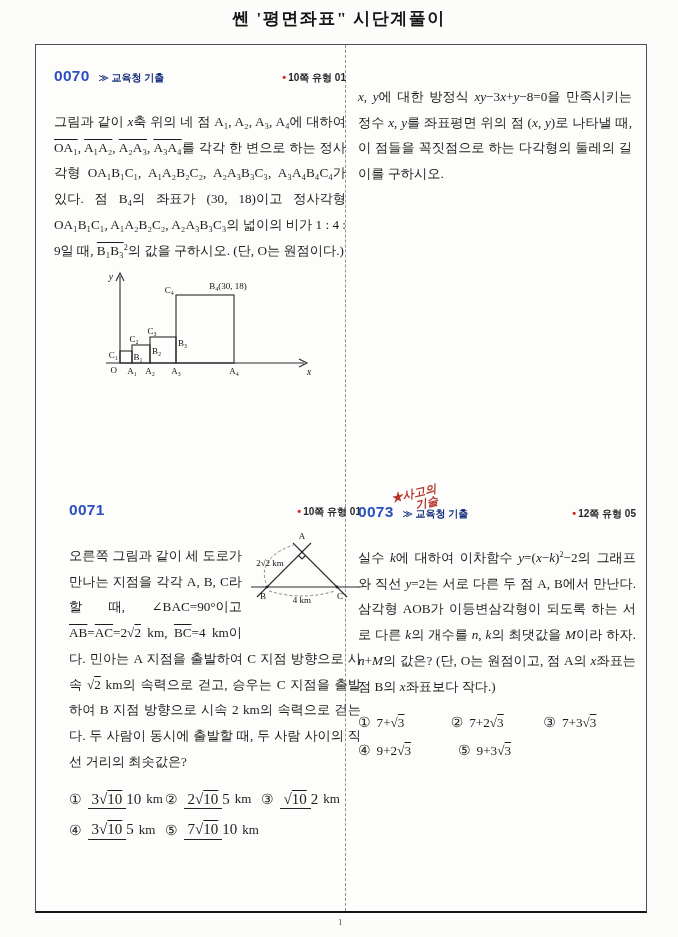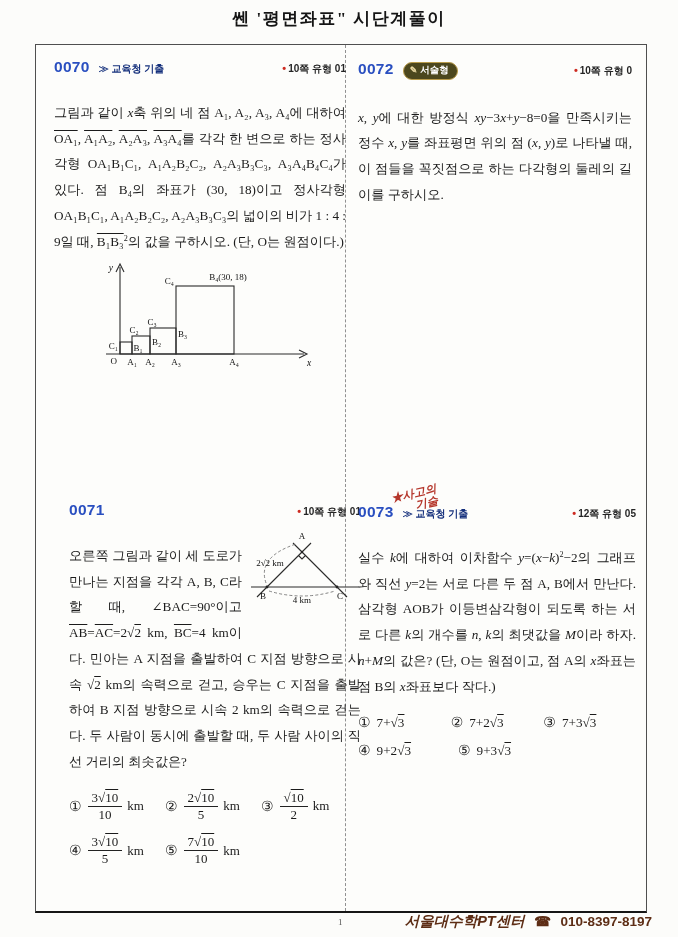--- a/index.html
+++ b/index.html
@@ -26,21 +26,21 @@
   .pbody{font-size:13.2px;line-height:1.95;text-align:justify;margin-top:24px;}
   .i{font-style:italic;}
   .ol{text-decoration:overline;}
   .sup{font-size:.62em;vertical-align:super;}
   .fig70{margin:5px 0 0 24px;}
   .fig71wrap{float:right;margin:2px 0 4px 7px;}
   .choices{margin-top:15px;}
   .chrow{display:flex;margin-bottom:11px;}
   .choice{display:inline-flex;align-items:center;width:96px;font-size:13px;}
   .cnum{font-size:14px;margin-right:6px;}
-  .frac{display:inline-flex;flex-direction:column;align-items:stretch;line-height:1.25;font-size:13px;}
+  .frac{display:inline-flex;flex-direction:row;align-items:stretch;line-height:1.25;font-size:15px;}
   .frac .num{border-bottom:1.1px solid #222;padding:0 4px;text-align:center;}
   .frac .den{text-align:center;}
   .unit{margin-left:5px;}
   .choice73{display:inline-flex;align-items:baseline;width:100px;font-size:13.2px;}
   .fig-stroke{stroke:#2a2a2a;stroke-width:1.1;fill:none;}
   .fig-dash{stroke:#666;stroke-width:.8;fill:none;stroke-dasharray:3,2.2;}
   .fig-text{font-size:9px;fill:#111;font-family:"Liberation Serif",serif;}
   .fig-text-it{font-size:9.5px;fill:#111;font-style:italic;font-family:"Liberation Serif",serif;}
   .footer{position:absolute;top:912px;right:26px;color:#5d2d15;font-family:"Liberation Sans",sans-serif;white-space:nowrap;}
   .footer .brand{font-weight:bold;font-style:italic;font-size:14.5px;}
@@ -50,21 +50,21 @@
 </head>
 <body>
 
 <div class="page">
 
   <div class="title">쎈  '평면좌표" 시단계풀이</div>
 
   <div class="sheet">
     <div class="divider"></div>
 
-    <div class="prob" style="left:18px;top:13px;width:292px;">
+    <div class="prob" style="left:18px;top:22px;width:292px;">
       <div class="phead">
         <span class="pnum">0070</span>
         <span class="psrc">≫ 교육청 기출</span>
         <span class="pref"><span class="dot">•</span><span>10쪽 유형 01</span></span>
       </div>
       <div class="pbody"><span>그림과 같이 </span><span class="i">x</span><span>축 위의 네 점 A₁, A₂, A₃, A₄에 대하여 </span><span class="ol">OA₁</span><span>, </span><span class="ol">A₁A₂</span><span>, </span><span class="ol">A₂A₃</span><span>, </span><span class="ol">A₃A₄</span><span>를 각각 한 변으로 하는 정사각형 OA₁B₁C₁, A₁A₂B₂C₂, A₂A₃B₃C₃, A₃A₄B₄C₄가 있다. 점 B₄의 좌표가 (30, 18)이고 정사각형 OA₁B₁C₁, A₁A₂B₂C₂, A₂A₃B₃C₃의 넓이의 비가 1 : 4 : 9일 때, </span><span class="ol">B₁B₃</span><span class="sup">2</span><span>의 값을 구하시오. (단, O는 원점이다.)</span></div>
       <svg class="fig70" width="235" height="112" viewBox="0 0 235 112">
         <line class="fig-stroke" x1="28" y1="95" x2="226" y2="95"></line>
         <path class="fig-stroke" d="M221,91 L229,95 L221,99"></path>
         <line class="fig-stroke" x1="42" y1="95" x2="42" y2="8"></line>
@@ -85,28 +85,20 @@
         <text class="fig-text" x="56" y="74" text-anchor="middle">C₂</text>
         <text class="fig-text" x="74" y="66" text-anchor="middle">C₃</text>
         <text class="fig-text" x="74" y="86" text-anchor="start">B₂</text>
         <text class="fig-text" x="100" y="78" text-anchor="start">B₃</text>
         <text class="fig-text" x="96" y="25" text-anchor="end">C₄</text>
         <text class="fig-text" x="150" y="21" text-anchor="middle">B₄(30, 18)</text>
       </svg>
     </div>
 
     <div class="prob" style="left:322px;top:15px;width:274px;">
-      <div class="phead">
-        <span class="pnum">0072</span>
-        <span class="badge">
-            <span class="pen">✎</span>
-            <span>서술형</span>
-          </span>
-        <span class="pref"><span class="dot">•</span><span>10쪽 유형 0</span></span>
-      </div>
       <div class="pbody"><span class="i">x</span><span>, </span><span class="i">y</span><span>에 대한 방정식 </span><span class="i">xy</span><span>−3</span><span class="i">x</span><span>+</span><span class="i">y</span><span>−8=0을 만족시키는 정수 </span><span class="i">x</span><span>, </span><span class="i">y</span><span>를 좌표평면 위의 점 (</span><span class="i">x</span><span>, </span><span class="i">y</span><span>)로 나타낼 때, 이 점들을 꼭짓점으로 하는 다각형의 둘레의 길이를 구하시오.</span></div>
     </div>
 
     <div class="prob" style="left:33px;top:456px;width:292px;">
       <div class="phead">
         <span class="pnum">0071</span>
         <span class="pref"><span class="dot">•</span><span>10쪽 유형 01</span></span>
       </div>
       <div class="fig71wrap">
         <svg width="112" height="86" viewBox="0 0 112 86">
@@ -210,19 +202,14 @@
               <span class="cnum">⑤</span>
               <span><span>9+3√</span><span class="ol">3</span></span>
             </span>
         </div>
       </div>
     </div>
   </div>
 
   <div class="pageno">1</div>
 
-  <div class="footer">
-    <span class="brand">서울대수학PT센터</span>
-    <span class="phone">☎</span>
-    <span class="phone">010-8397-8197</span>
-  </div>
 
 </div>
 
 </body></html>

